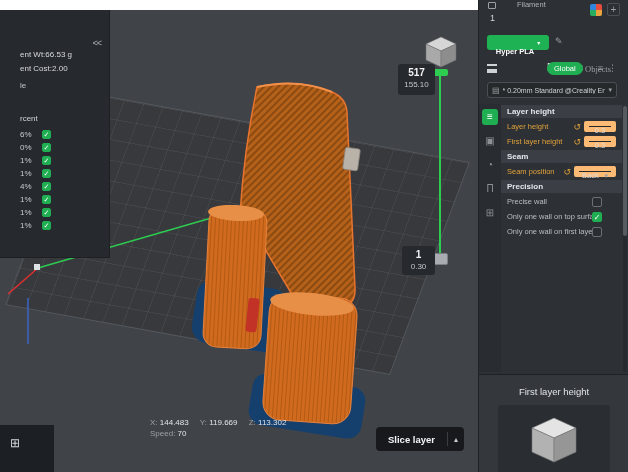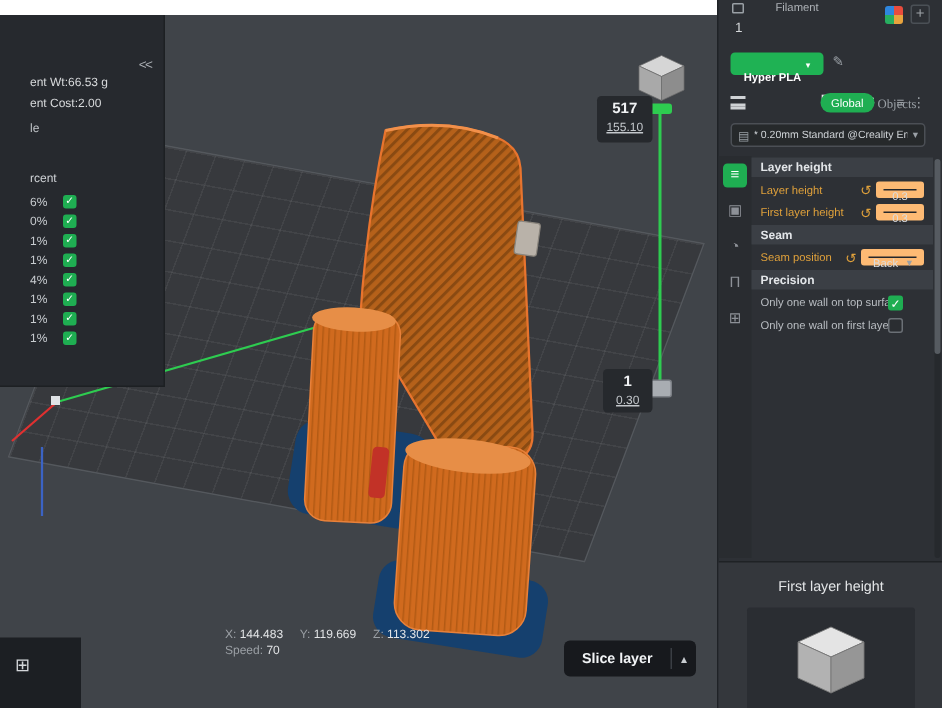--- a/index.html
+++ b/index.html
@@ -22,21 +22,21 @@
   .scene { position:absolute; left:0; top:0; }
 
   
   .slider-line { position:absolute; left:439px; top:64px; width:2px; height:186px; background:#2ecc50; }
   .slider-handle-top { position:absolute; left:431px; top:59px; width:17px; height:7px; background:#2ecc50; border-radius:2px; }
   .slider-handle-bottom { position:absolute; left:431px; top:243px; width:17px; height:12px; background:#a9adb2; border:1px solid #7c8086; border-radius:2px; }
   .slider-badge { position:absolute; background:#26292d; border-radius:3px; color:#eef0f2; text-align:center; padding-top:2px; }
   .badge-top { left:398px; top:54px; width:37px; height:31px; }
   .badge-bottom { left:402px; top:236px; width:33px; height:29px; }
   .badge-line1 { font-size:10px; font-weight:bold; color:#f0f2f4; line-height:13px; }
-  .badge-line2 { font-size:8px; color:#c4c8cc; line-height:11px;text-decoration:underline; }
+  .badge-line2 { font-size:8px; color:#c4c8cc; line-height:11px; }
 
   
   .gstatus { position:absolute; left:150px; top:407px; font-size:8px; line-height:11px; white-space:nowrap; }
   .glab { color:#9ba0a5; }
   .gval { color:#e2e4e6; margin-right:9px; }
 
   
   .slice-btn { position:absolute; left:376px; top:417px; width:88px; height:24px; background:#17191d; border-radius:4px;
     display:flex; align-items:center; color:#f2f4f6; }
   .slice-label { flex:1; text-align:center; font-size:9.5px; font-weight:bold; }
@@ -309,20 +309,24 @@
         <div class="set-row">
           <span class="set-label modified">Seam position</span>
           <span class="reset">↺</span>
           <span class="val-box select">
             <span>Back</span>
             <span class="chev">▾</span>
           </span>
         </div>
         <div class="sec-header">Precision</div>
         <div class="set-row">
+          <span class="set-label">Precise wall</span>
+          <span class="cb"></span>
+        </div>
+        <div class="set-row">
           <span class="set-label">Only one wall on top surfaces</span>
           <span class="cb checked">✓</span>
         </div>
         <div class="set-row">
           <span class="set-label">Only one wall on first layer</span>
           <span class="cb"></span>
         </div>
       </div>
 
     <div class="rp-scrollbar">

